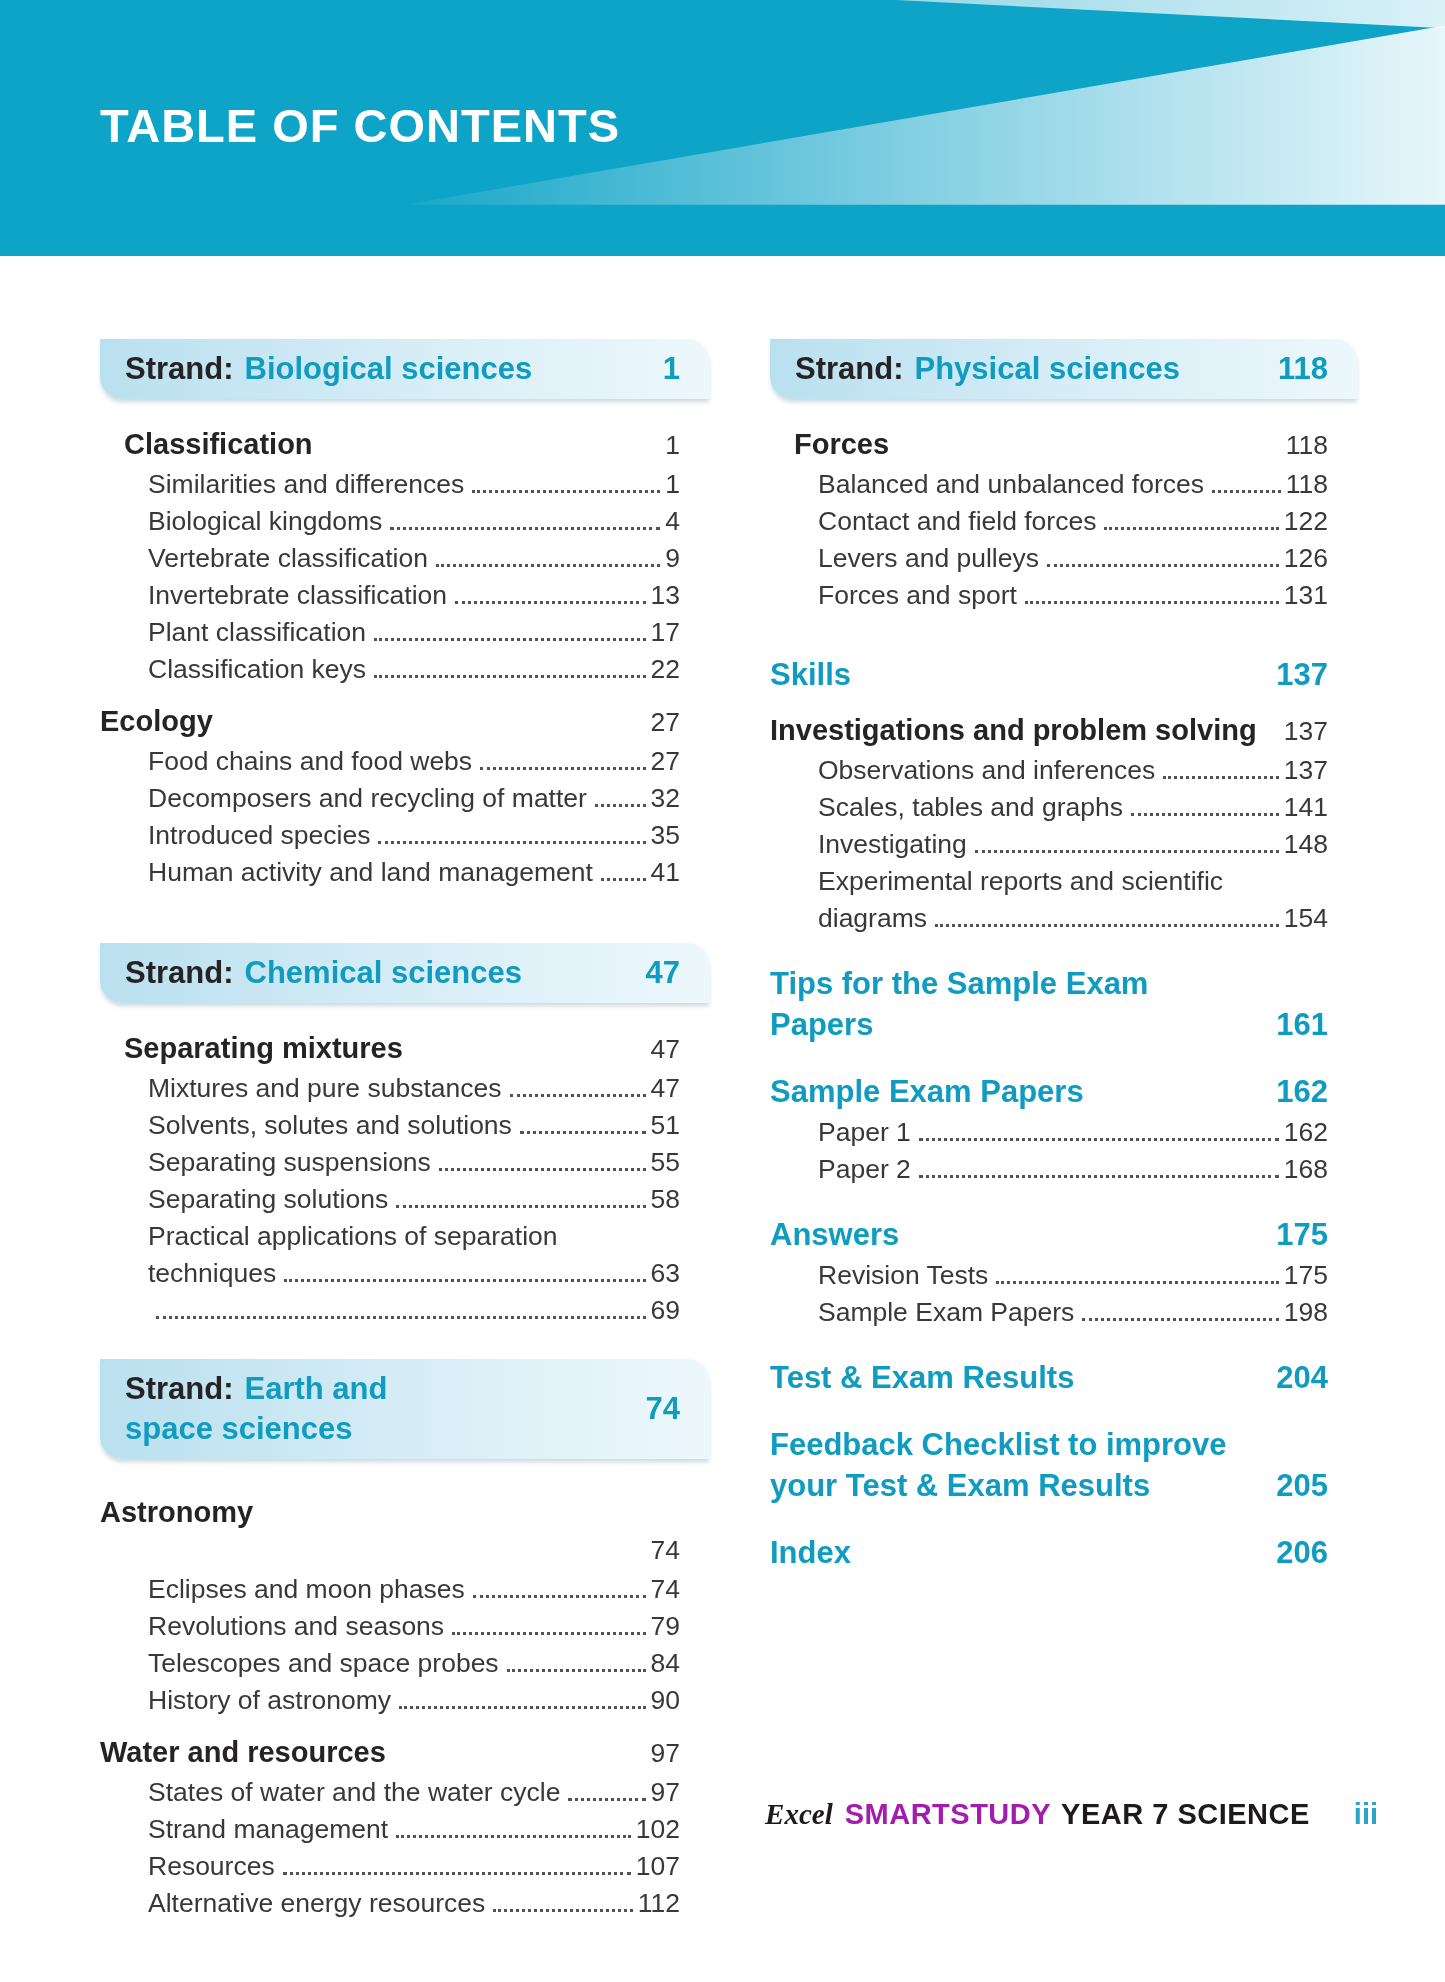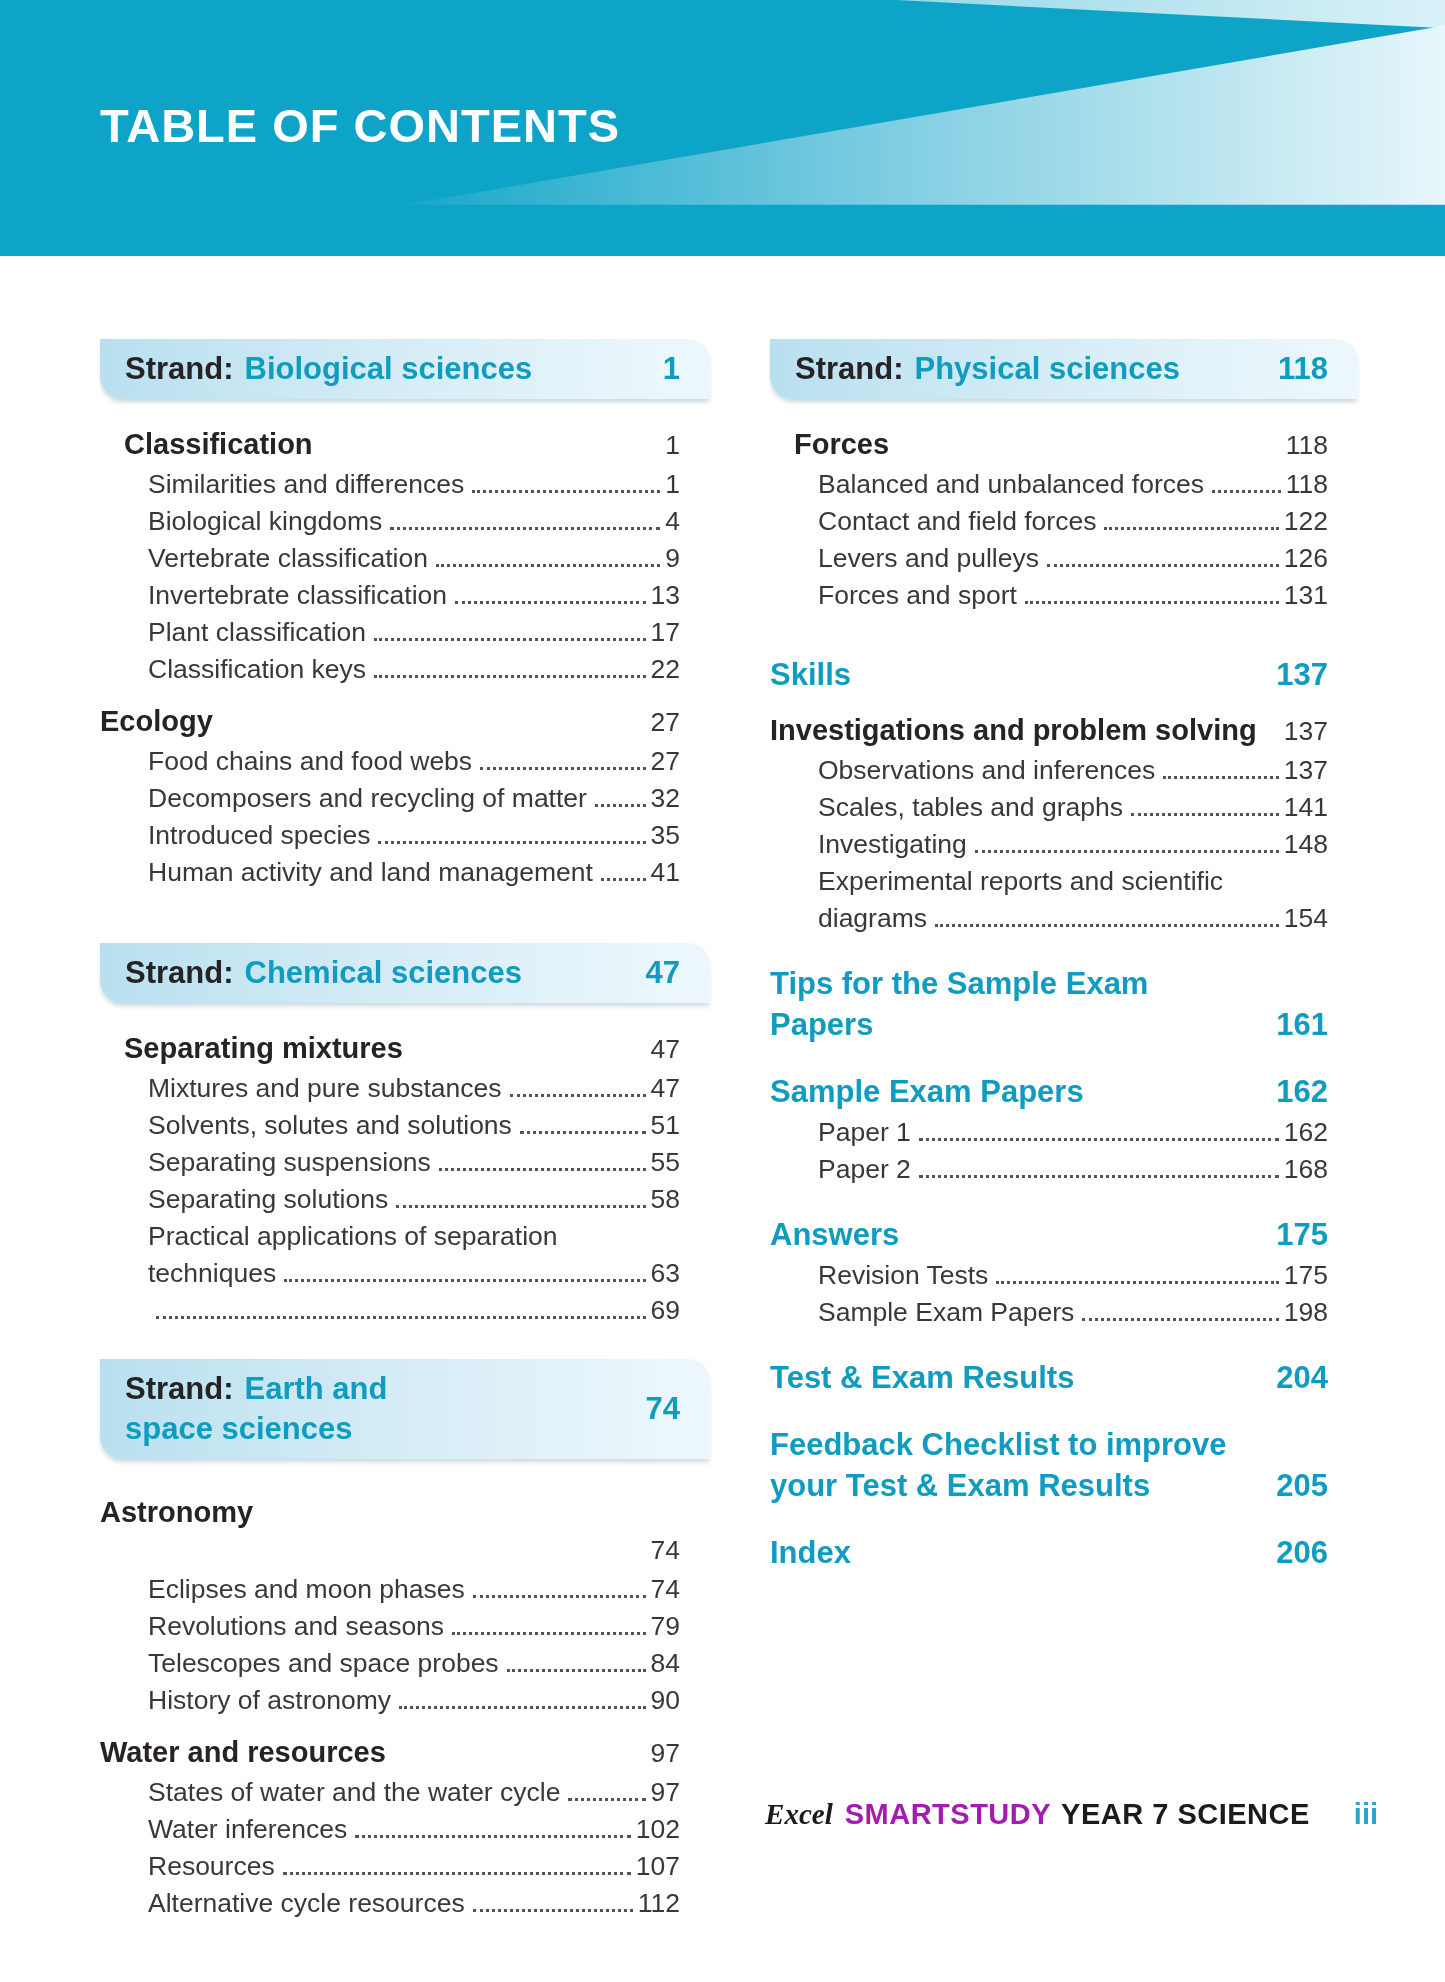--- a/index.html
+++ b/index.html
@@ -238,31 +238,31 @@
       <span>Water and resources</span>
       <span class="hpg">97</span>
     </div>
     <div class="entries">
       <div class="row">
           <span>States of water and the water cycle</span>
           <span class="leader"></span>
           <span class="pg">97</span>
         </div>
       <div class="row">
-          <span>Water inferences</span>
+          <span>Strand management</span>
           <span class="leader"></span>
           <span class="pg">102</span>
         </div>
       <div class="row">
           <span>Resources</span>
           <span class="leader"></span>
           <span class="pg">107</span>
         </div>
       <div class="row">
-          <span>Alternative cycle resources</span>
+          <span>Alternative energy resources</span>
           <span class="leader"></span>
           <span class="pg">112</span>
         </div>
     </div>
 
   </div>
 
   <div class="col col-right">
 
     <div class="strand">

